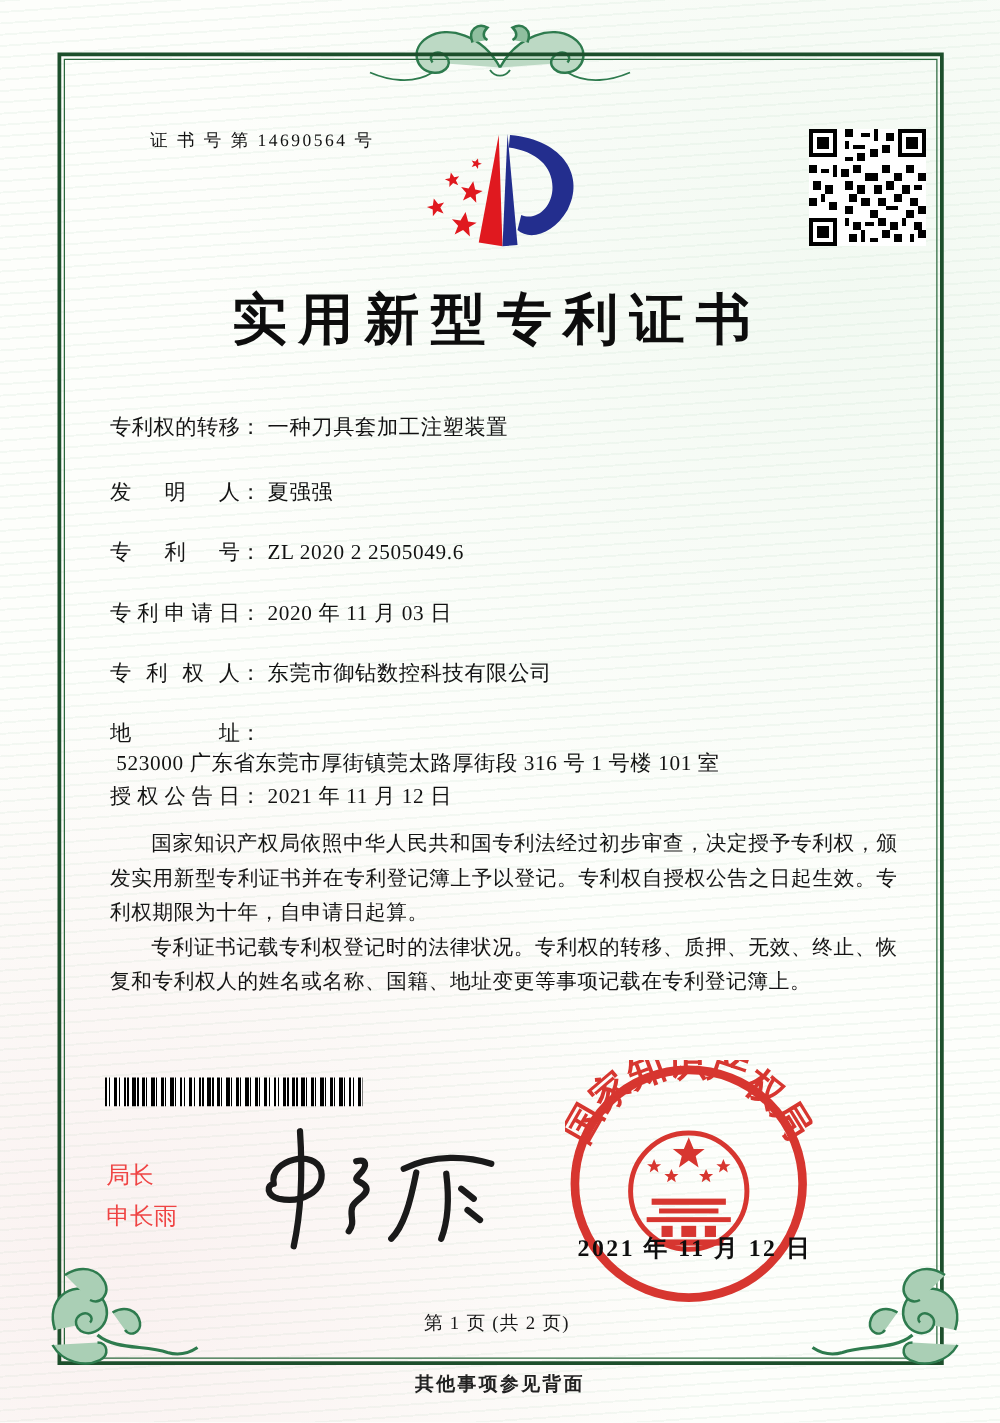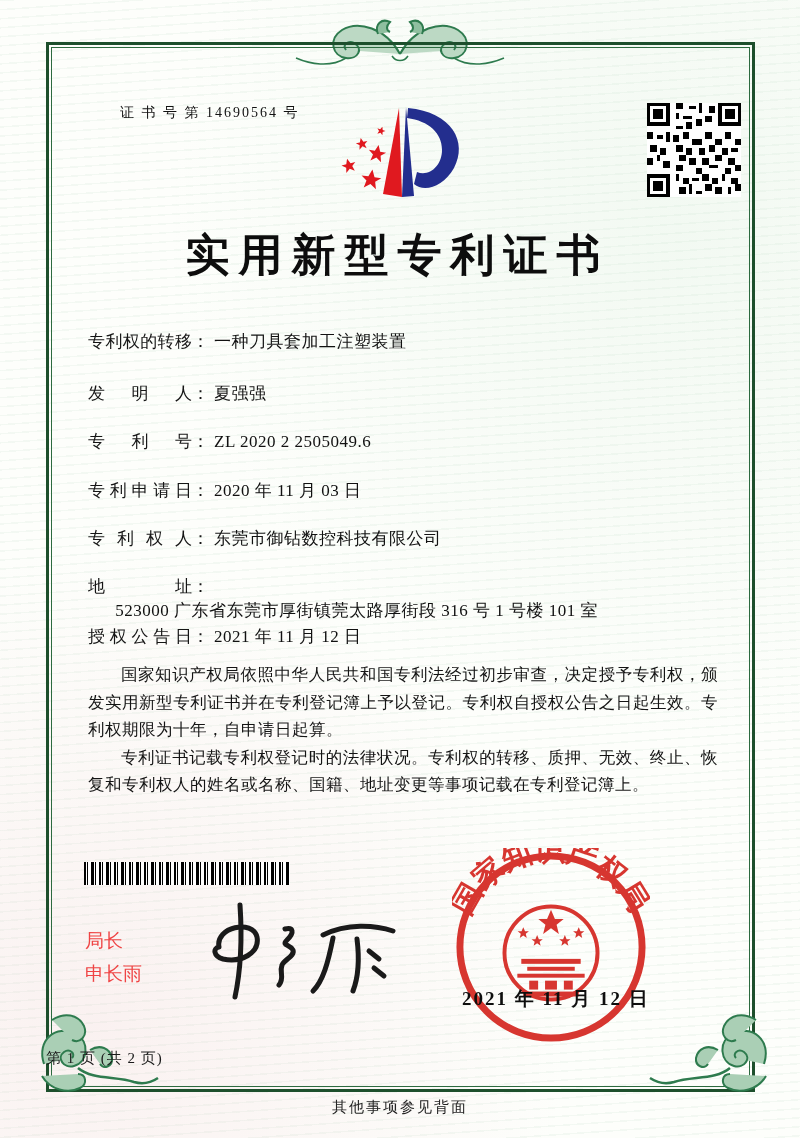--- a/index.html
+++ b/index.html
@@ -33,21 +33,21 @@
     position:absolute;left:46px;top:226px;width:703px;
     text-align:center;font-size:44px;font-weight:bold;
     letter-spacing:9px;color:#0d0d0d;
   }
   .frow{position:absolute;left:88px;font-size:17px;line-height:24px;white-space:nowrap;}
   .frow .flabel{
     display:inline-block;width:104px;text-align:justify;text-align-last:justify;
     vertical-align:top;color:#151515;
   }
   .frow .fcolon{display:inline-block;vertical-align:top;color:#151515;}
-  .frow .fvalue{display:inline-block;margin-left:5px;vertical-align:top;color:#111;letter-spacing:0.5px;text-align:right;}
+  .frow .fvalue{display:inline-block;margin-left:5px;vertical-align:top;color:#111;letter-spacing:0.5px;}
   .frow.addr{white-space:normal;width:628px;}
   .frow.addr .fvalue{width:505px;}
   .grant-right{position:absolute;left:307px;top:0;white-space:nowrap;}
   .body-text{
     position:absolute;left:88px;top:662px;width:630px;
     font-size:16.5px;line-height:27.5px;color:#141414;letter-spacing:0.5px;
     text-align:justify;
     font-family:Liberation Mono, monospace;
   }
   .body-text p{margin:0;text-indent:2em;}
@@ -61,26 +61,26 @@
   }
   .signer{position:absolute;left:85px;top:924px;font-size:19px;line-height:33px;color:#ef4444;}
   .signature{position:absolute;left:195px;top:893px;}
   .seal{position:absolute;left:452px;top:848px;width:198px;height:198px;}
   .seal svg{opacity:0.92;}
   .seal-date{
     position:absolute;left:462px;top:986px;z-index:5;
     font-size:19px;letter-spacing:2px;color:#0e0e0e;font-weight:bold;
   }
   .page-num{
-    position:absolute;left:46px;top:1049px;width:703px;
+    position:absolute;left:46px;top:1049px;width:703px;text-align:center;
     font-size:15px;letter-spacing:1px;color:#1a1a1a;
   }
   .back-note{
     position:absolute;left:0;top:1098px;width:800px;text-align:center;
-    font-size:15px;letter-spacing:2px;color:#222;
+    font-size:15px;letter-spacing:2px;color:#222;font-weight:bold;
   }
   .ornament-top{position:absolute;left:282px;top:14px;}
   .ornament-bl{position:absolute;left:34px;top:1006px;}
   .ornament-br{position:absolute;left:646px;top:1006px;transform:scaleX(-1);}
 </style>
 </head>
 <body>
 
 <div class="paper-texture"></div>
 

